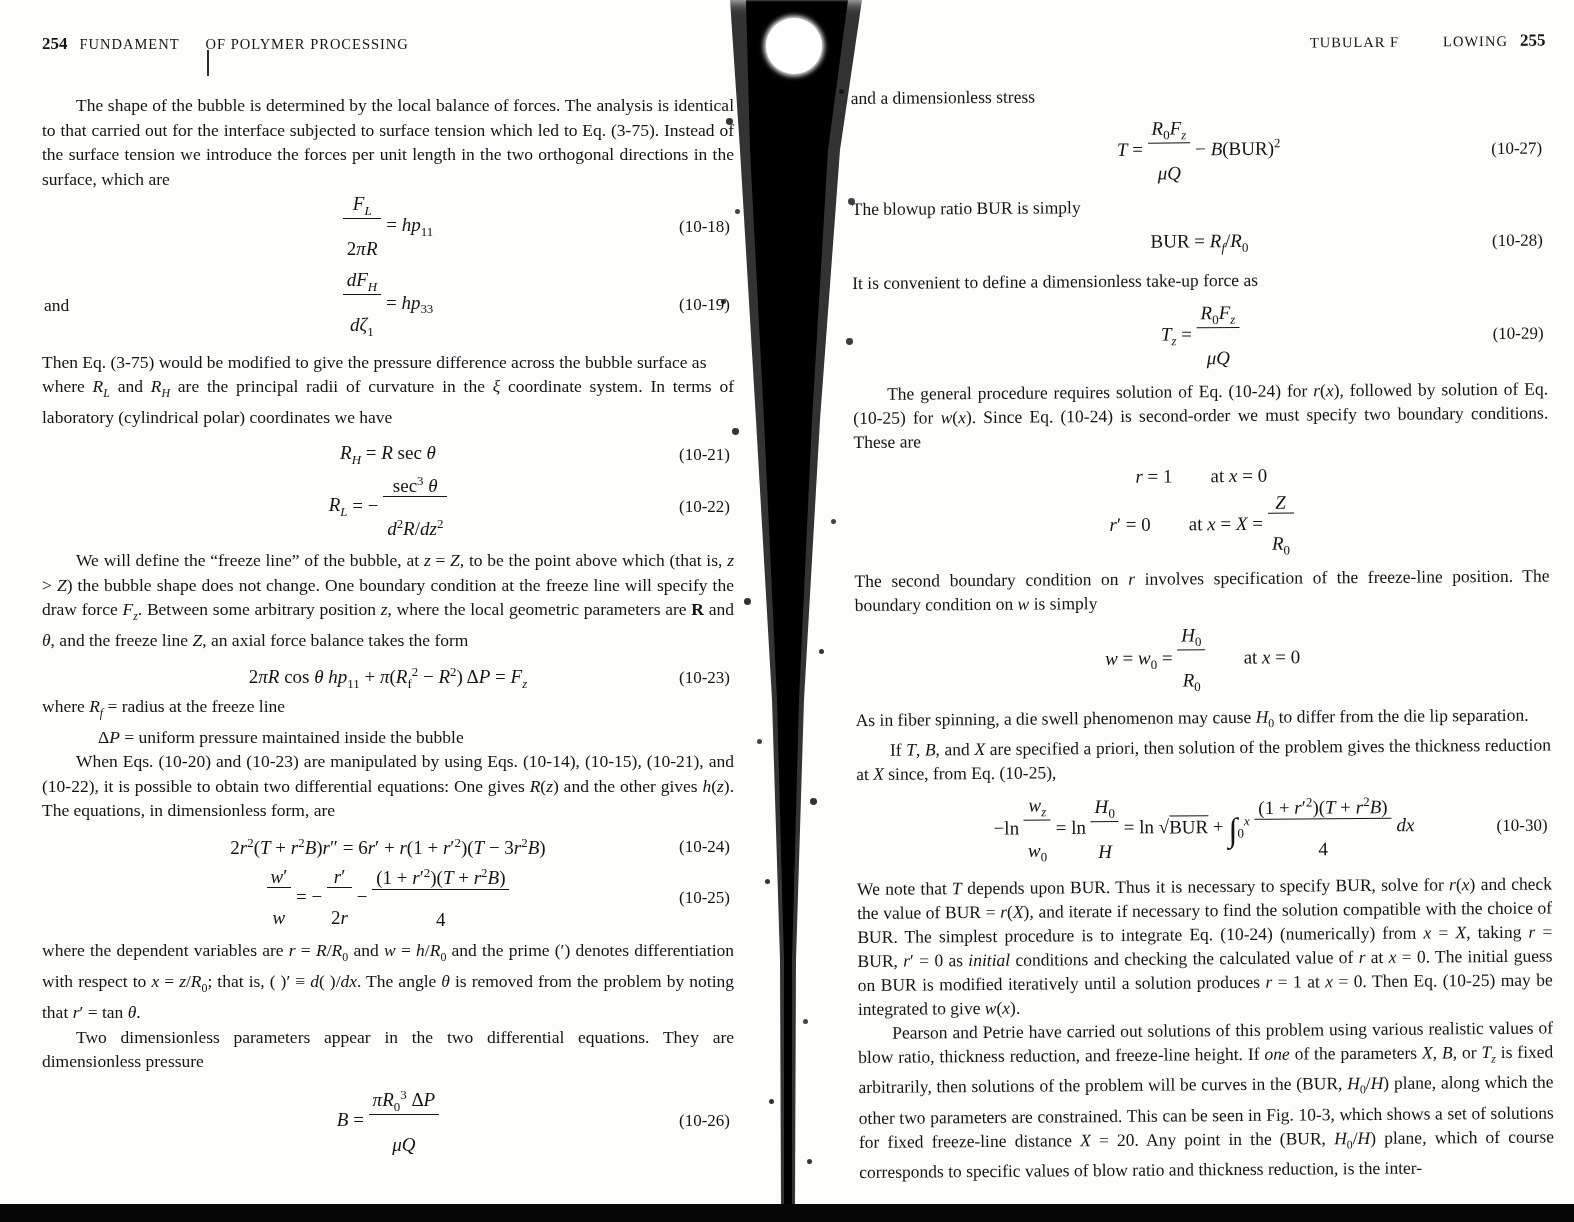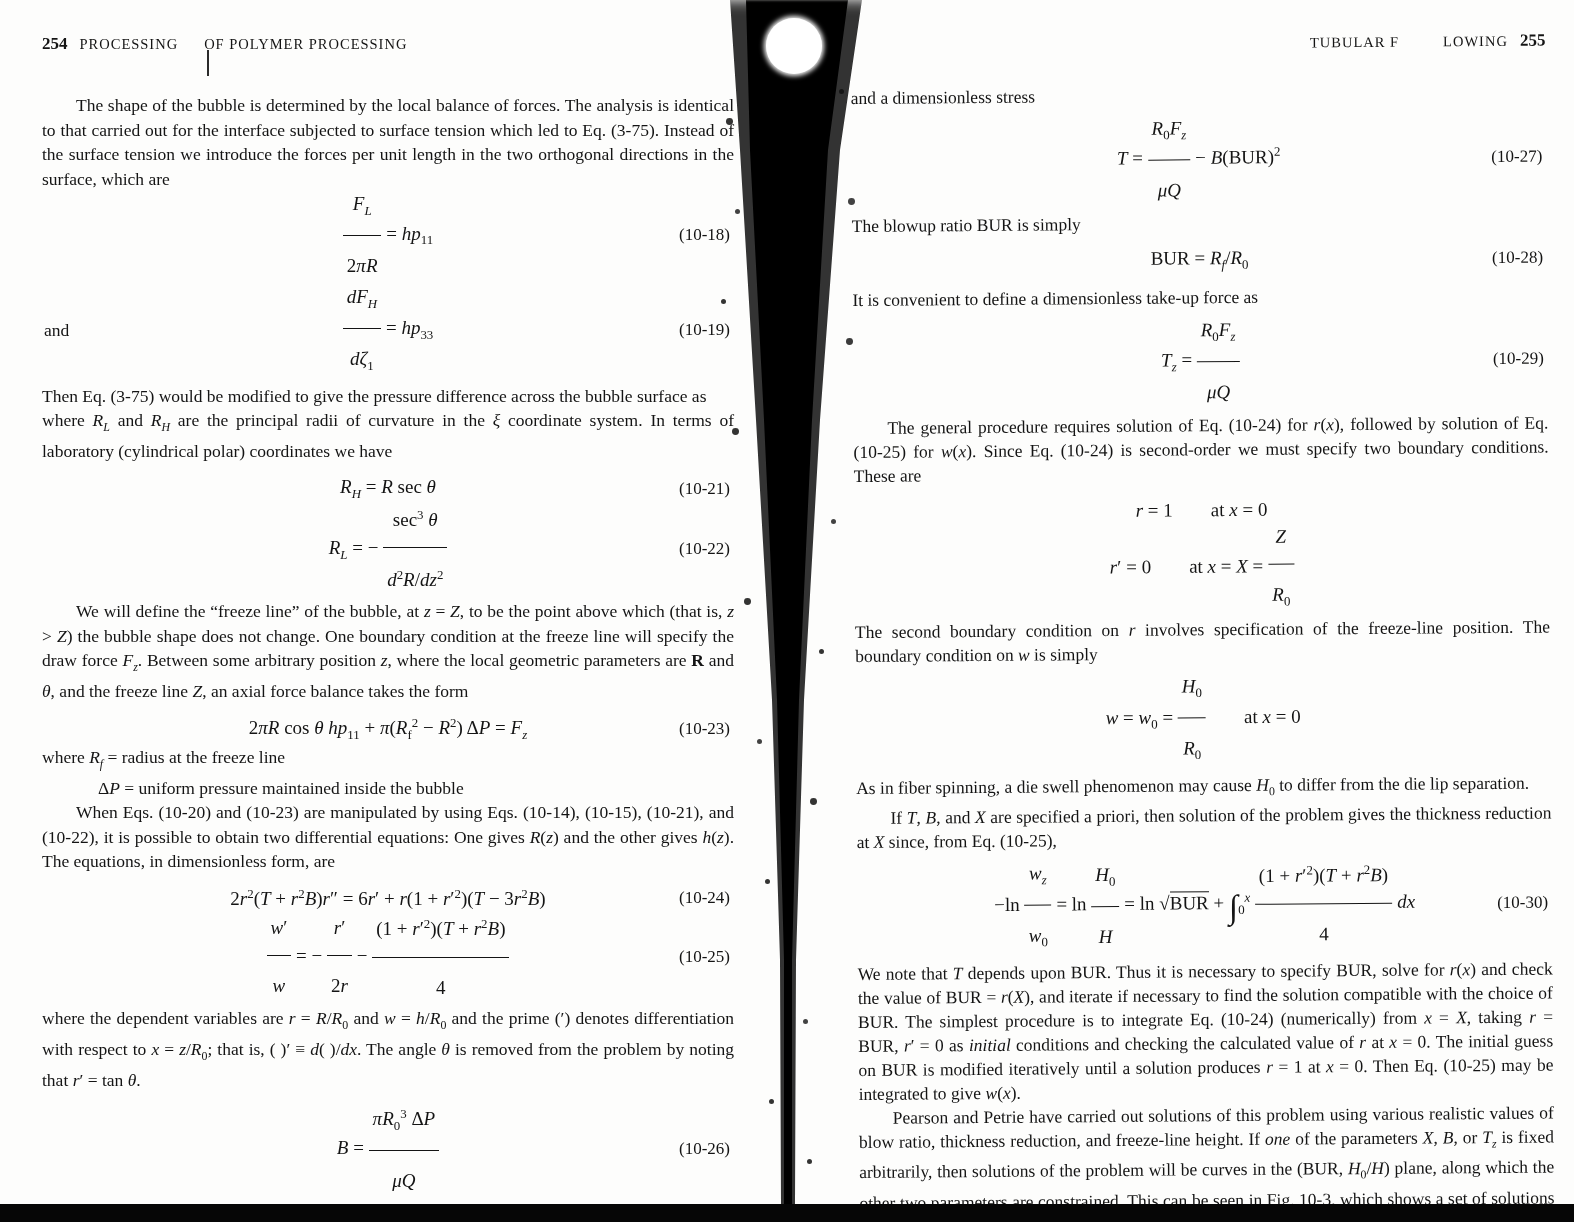--- a/index.html
+++ b/index.html
@@ -27,21 +27,21 @@
   .defline{text-align:left;}
   .def2{padding-left:56px;}
 
   .eqrow{position:relative;text-align:center;font-size:19px;margin:11px 0;}
   .eqrow.small-m{margin:6px 0;}
   .eqbody{display:inline-block;vertical-align:middle;}
   .eqtag{position:absolute;right:4px;top:50%;transform:translateY(-50%);font-size:17px;font-style:normal;}
   .eqlead{position:absolute;left:2px;top:50%;transform:translateY(-50%);font-size:17.5px;}
 
   .fr{display:inline-block;vertical-align:middle;text-align:center;line-height:1.08;}
-  .fr .n{display:block;padding:0 4px 17px;border-bottom:1.6px solid #141414;}
+  .fr .n{display:block;padding:0 4px 0;border-bottom:1.6px solid #141414;}
   .fr .d{display:block;padding:20px 4px 0;}
   sub,sup{font-size:68%;}
   .bp{font-size:215%;font-weight:400;vertical-align:middle;line-height:0;position:relative;top:-1px;}
   .big{font-size:175%;vertical-align:middle;line-height:0;position:relative;top:2px;}
   .ov{display:inline-block;border-top:1.6px solid #141414;padding-top:1px;line-height:1.05;}
 
   
   .gutter{position:absolute;left:700px;top:0;width:174px;height:1222px;pointer-events:none;}
   .g-blur,.g-core{position:absolute;left:0;top:0;width:174px;height:1222px;background:#000;}
   .g-blur{
@@ -61,21 +61,21 @@
     opacity:.85;}
   .bottom-bar{position:absolute;left:0;top:1204px;width:1574px;height:18px;background:#060606;}
   .ink-mark{position:absolute;left:207px;top:50px;width:2px;height:26px;background:#2b2b2b;}
 </style>
 </head>
 <body>
 
 <div class="page page-left">
   <div class="pg-header">
     <span class="pg-num">254</span>
-    <span class="pg-title gap-t">PROCESSING</span>
+    <span class="pg-title gap-t">FUNDAMENT</span>
     <span class="pg-title gap-l">OF POLYMER PROCESSING</span>
   </div>
 
   <p class="body ind" style="margin-top:39px;">The shape of the bubble is determined by the local balance of forces. The analysis is identical to that carried out for the interface subjected to surface tension which led to Eq. (3-75). Instead of the surface tension we introduce the forces per unit length in the two orthogonal directions in the surface, which are</p>
 
   <div class="eqrow" style="margin-top:3px;">
     <span class="eqbody"><span class="fr"><span class="n"><i>F<sub>L</sub></i></span><span class="d">2<i>πR</i></span></span> = <i>hp</i><sub>11</sub></span>
     <span class="eqtag">(10-18)</span>
   </div>
 
@@ -116,20 +116,21 @@
     <span class="eqbody">2<i>r</i><sup>2</sup>(<i>T</i> + <i>r</i><sup>2</sup><i>B</i>)<i>r</i>″ = 6<i>r</i>′ + <i>r</i>(1 + <i>r</i>′<sup>2</sup>)(<i>T</i> − 3<i>r</i><sup>2</sup><i>B</i>)</span>
     <span class="eqtag">(10-24)</span>
   </div>
 
   <div class="eqrow small-m">
     <span class="eqbody"><span class="fr"><span class="n"><i>w</i>′</span><span class="d"><i>w</i></span></span> = − <span class="fr"><span class="n"><i>r</i>′</span><span class="d">2<i>r</i></span></span> − <span class="fr"><span class="n">(1 + <i>r</i>′<sup>2</sup>)(<i>T</i> + <i>r</i><sup>2</sup><i>B</i>)</span><span class="d">4</span></span></span>
     <span class="eqtag">(10-25)</span>
   </div>
 
   <p class="body" style="margin-top:8px;">where the dependent variables are <i>r</i> = <i>R</i>/<i>R</i><sub>0</sub> and <i>w</i> = <i>h</i>/<i>R</i><sub>0</sub> and the prime (′) denotes differentiation with respect to <i>x</i> = <i>z</i>/<i>R</i><sub>0</sub>; that is, ( )′ ≡ <i>d</i>( )/<i>dx</i>. The angle <i>θ</i> is removed from the problem by noting that <i>r</i>′ = tan <i>θ</i>.</p>
+  <p class="body ind">Two dimensionless parameters appear in the two differential equations. They are dimensionless pressure</p>
 
   <div class="eqrow" style="margin-top:14px;">
     <span class="eqbody"><i>B</i> = <span class="fr"><span class="n"><i>πR</i><sub>0</sub><sup>3</sup> Δ<i>P</i></span><span class="d"><i>μQ</i></span></span></span>
     <span class="eqtag">(10-26)</span>
   </div>
 </div>
 
 <div class="page page-right">
   <div class="pg-header">
     <span class="pg-title">TUBULAR F</span>

